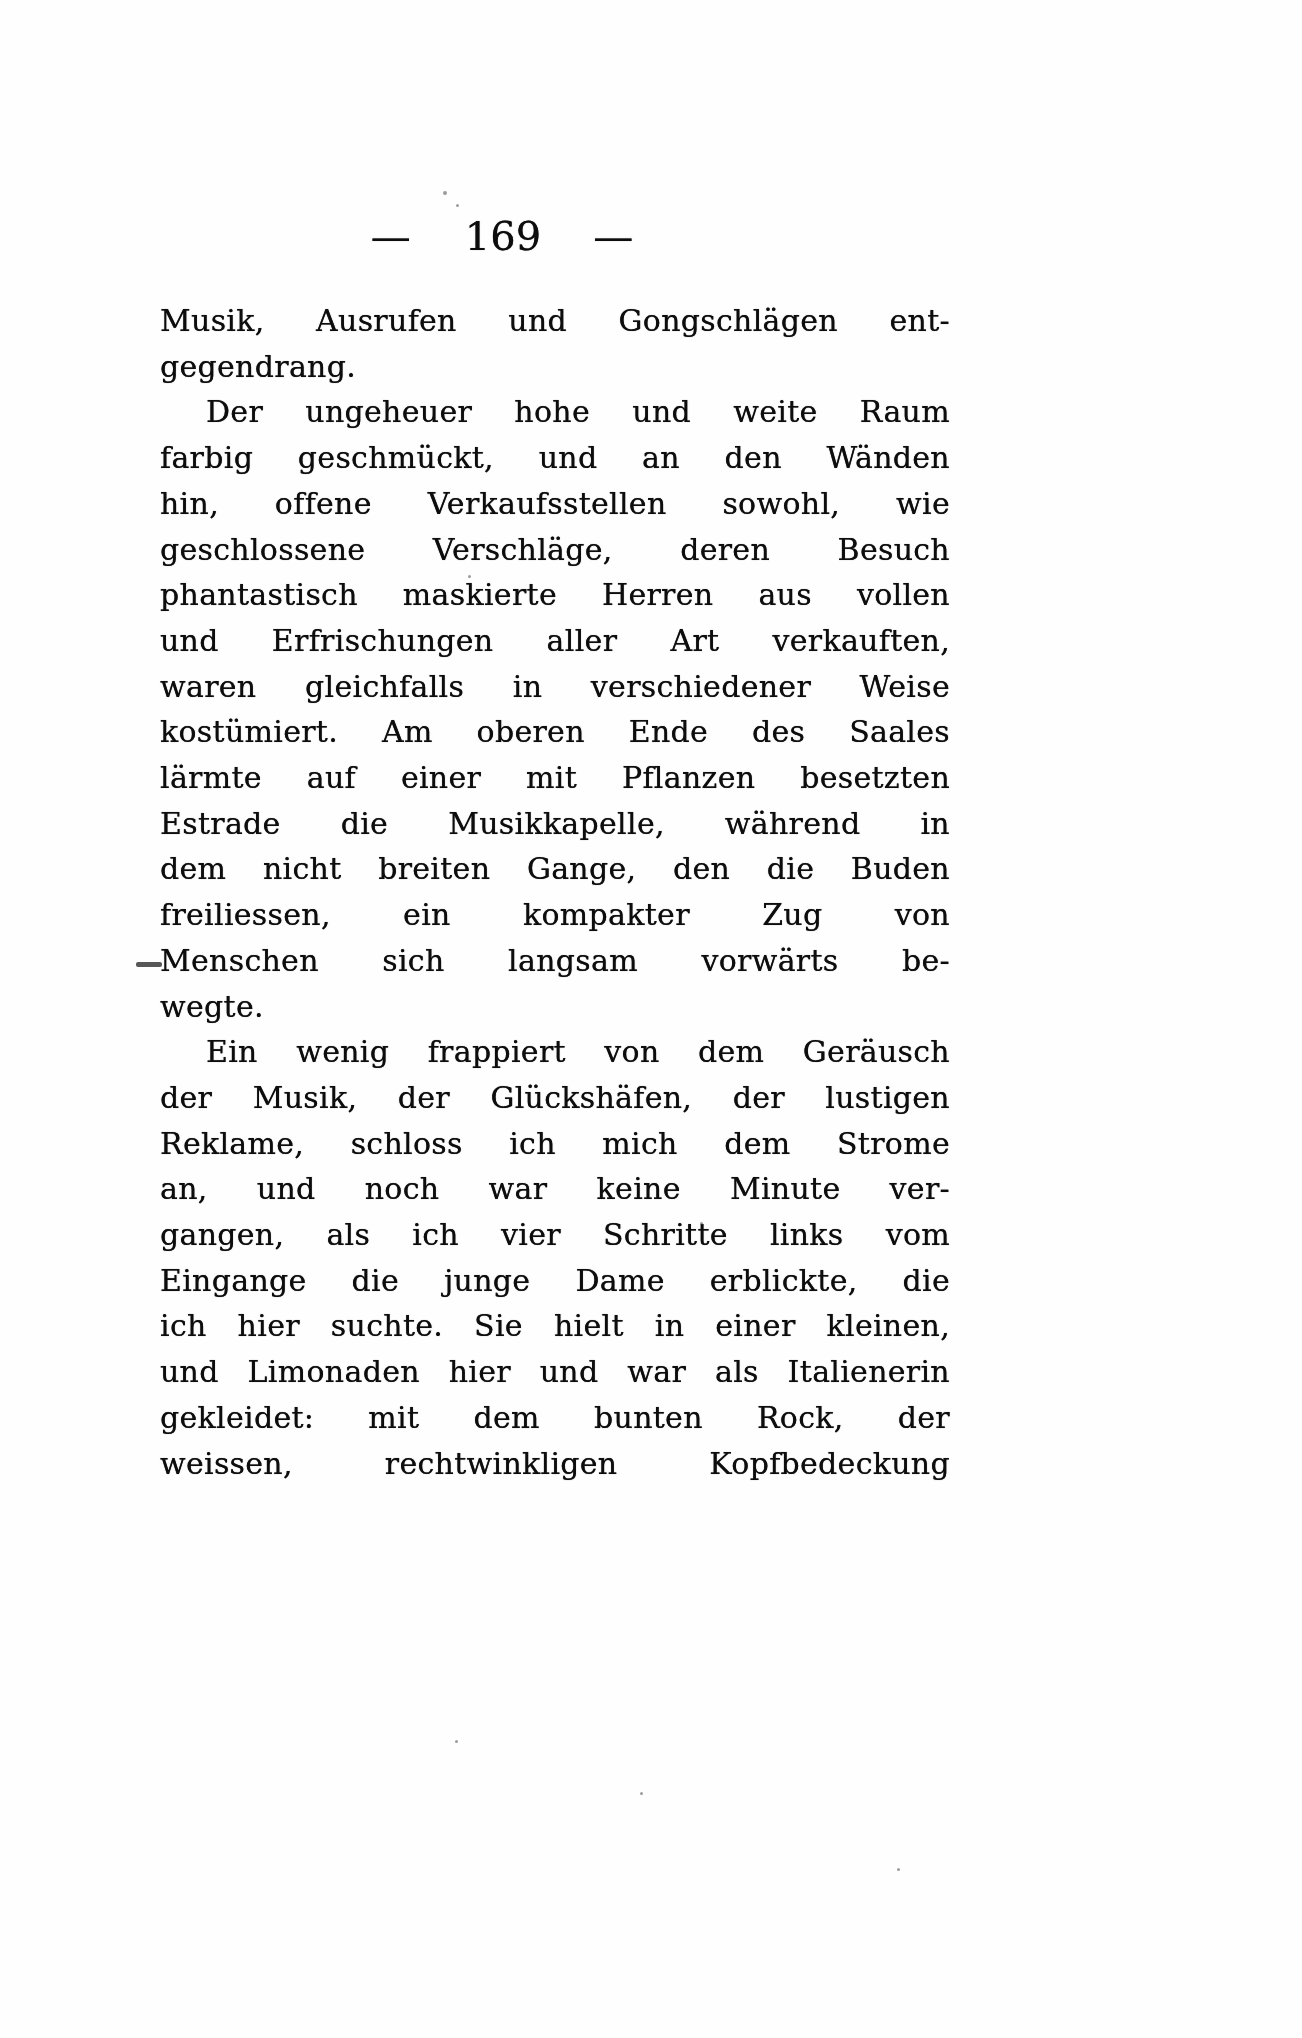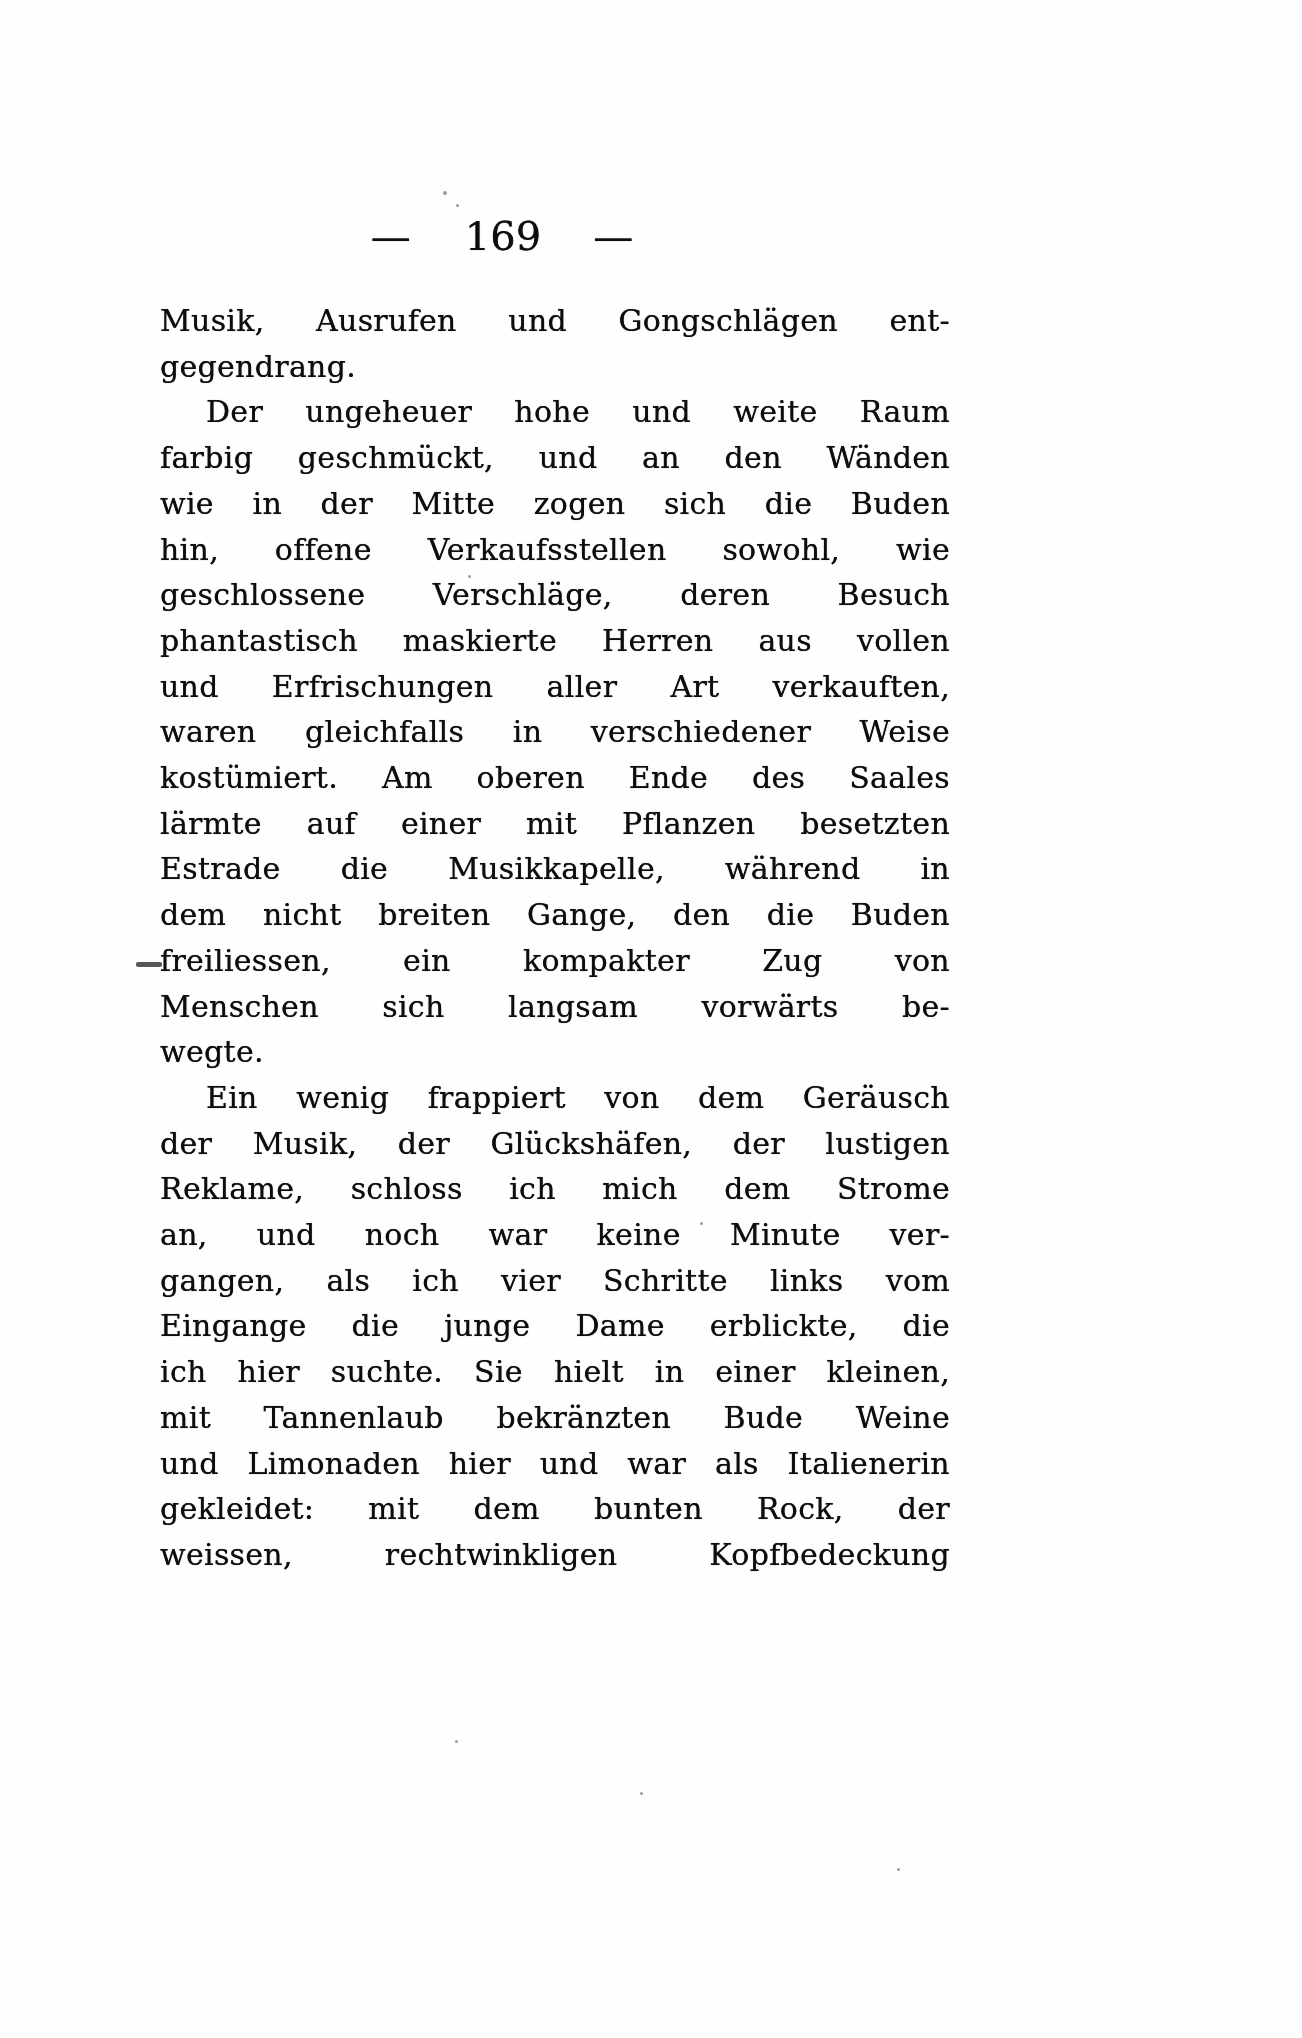--- a/index.html
+++ b/index.html
@@ -66,41 +66,39 @@
     <span class="dash">—</span>
     <span class="num">169</span>
     <span class="dash">—</span>
   </div>
 
   <div class="text">
     <div class="line">Musik, Ausrufen und Gongschlägen ent-</div>
     <div class="line end">gegendrang.</div>
     <div class="line ind">Der ungeheuer hohe und weite Raum</div>
     <div class="line">farbig geschmückt, und an den Wänden</div>
-    <div class="line">wie in der Mitte zogen sich die Buden</div>
     <div class="line">hin, offene Verkaufsstellen sowohl, wie</div>
     <div class="line">geschlossene Verschläge, deren Besuch</div>
     <div class="line">phantastisch maskierte Herren aus vollen</div>
     <div class="line">und Erfrischungen aller Art verkauften,</div>
     <div class="line">waren gleichfalls in verschiedener Weise</div>
     <div class="line">kostümiert. Am oberen Ende des Saales</div>
     <div class="line">lärmte auf einer mit Pflanzen besetzten</div>
     <div class="line">Estrade die Musikkapelle, während in</div>
     <div class="line">dem nicht breiten Gange, den die Buden</div>
     <div class="line">freiliessen, ein kompakter Zug von</div>
     <div class="line">Menschen sich langsam vorwärts be-</div>
     <div class="line end">wegte.</div>
     <div class="line ind">Ein wenig frappiert von dem Geräusch</div>
     <div class="line">der Musik, der Glückshäfen, der lustigen</div>
     <div class="line">Reklame, schloss ich mich dem Strome</div>
     <div class="line">an, und noch war keine Minute ver-</div>
     <div class="line">gangen, als ich vier Schritte links vom</div>
     <div class="line">Eingange die junge Dame erblickte, die</div>
     <div class="line">ich hier suchte. Sie hielt in einer kleinen,</div>
-    <div class="line">mit Tannenlaub bekränzten Bude Weine</div>
     <div class="line">und Limonaden hier und war als Italienerin</div>
     <div class="line">gekleidet: mit dem bunten Rock, der</div>
     <div class="line">weissen, rechtwinkligen Kopfbedeckung</div>
   </div>
 
   <div class="artifact-dash"></div>
   <div class="speck s1"></div>
   <div class="speck s2"></div>
   <div class="speck s3"></div>
   <div class="speck s4"></div>

